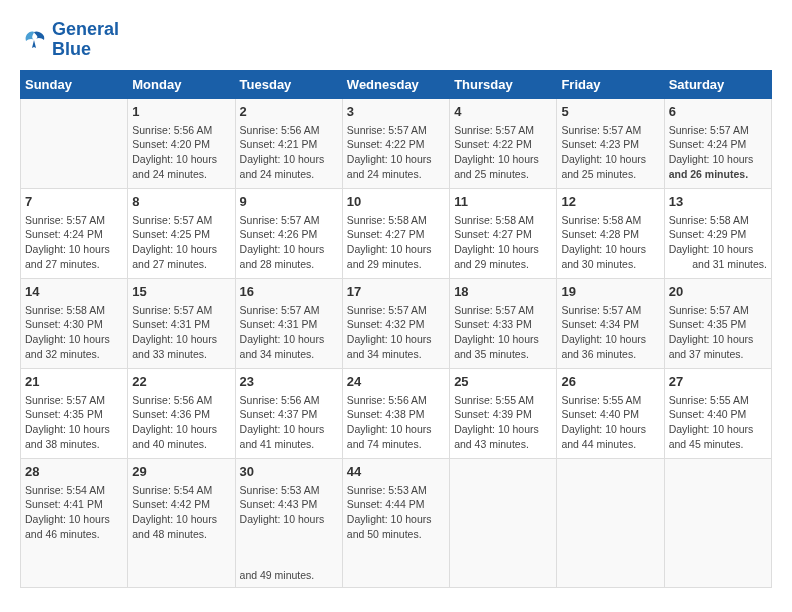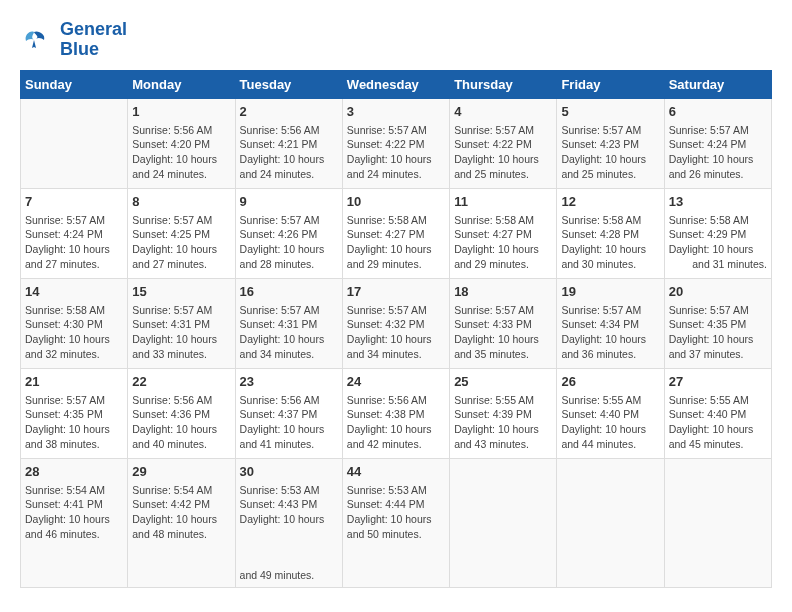--- a/index.html
+++ b/index.html
@@ -12,21 +12,21 @@
     }
     .header {
       display: flex;
       justify-content: space-between;
       align-items: flex-start;
       margin-bottom: 10px;
     }
     .logo {
       display: flex;
       align-items: center;
-      gap: 12px;
+      gap: 4px;
     }
     .logo-text {
       font-size: 18px;
       font-weight: bold;
       color: #333;
       line-height: 1.1;
     }
     .logo-text span {
       color: #1a5fa8;
     }
@@ -167,21 +167,21 @@
             <span style="display: block;">Daylight: 10 hours</span>
             <span style="display: block;">and 25 minutes.</span>
           </div>
         </td>
         <td>
           <span class="day-number">6</span>
           <div class="day-info">
             <span style="display: block;">Sunrise: 5:57 AM</span>
             <span style="display: block;">Sunset: 4:24 PM</span>
             <span style="display: block;">Daylight: 10 hours</span>
-            <span style="display: block;">and 26 minutes.</span>
+            <span style="display: block; font-weight: bold;">and 26 minutes.</span>
           </div>
         </td>
       </tr>
       <tr>
         <td>
           <span class="day-number">7</span>
           <div class="day-info">
             <span style="display: block;">Sunrise: 5:57 AM</span>
             <span style="display: block;">Sunset: 4:24 PM</span>
             <span style="display: block;">Daylight: 10 hours</span>
@@ -335,21 +335,21 @@
             <span style="display: block;">Daylight: 10 hours</span>
             <span style="display: block;">and 41 minutes.</span>
           </div>
         </td>
         <td>
           <span class="day-number">24</span>
           <div class="day-info">
             <span style="display: block;">Sunrise: 5:56 AM</span>
             <span style="display: block;">Sunset: 4:38 PM</span>
             <span style="display: block;">Daylight: 10 hours</span>
-            <span style="display: block;">and 42 minutes.</span>
+            <span style="display: block;">and 74 minutes.</span>
           </div>
         </td>
         <td>
           <span class="day-number">25</span>
           <div class="day-info">
             <span style="display: block;">Sunrise: 5:55 AM</span>
             <span style="display: block;">Sunset: 4:39 PM</span>
             <span style="display: block;">Daylight: 10 hours</span>
             <span style="display: block;">and 43 minutes.</span>
           </div>

